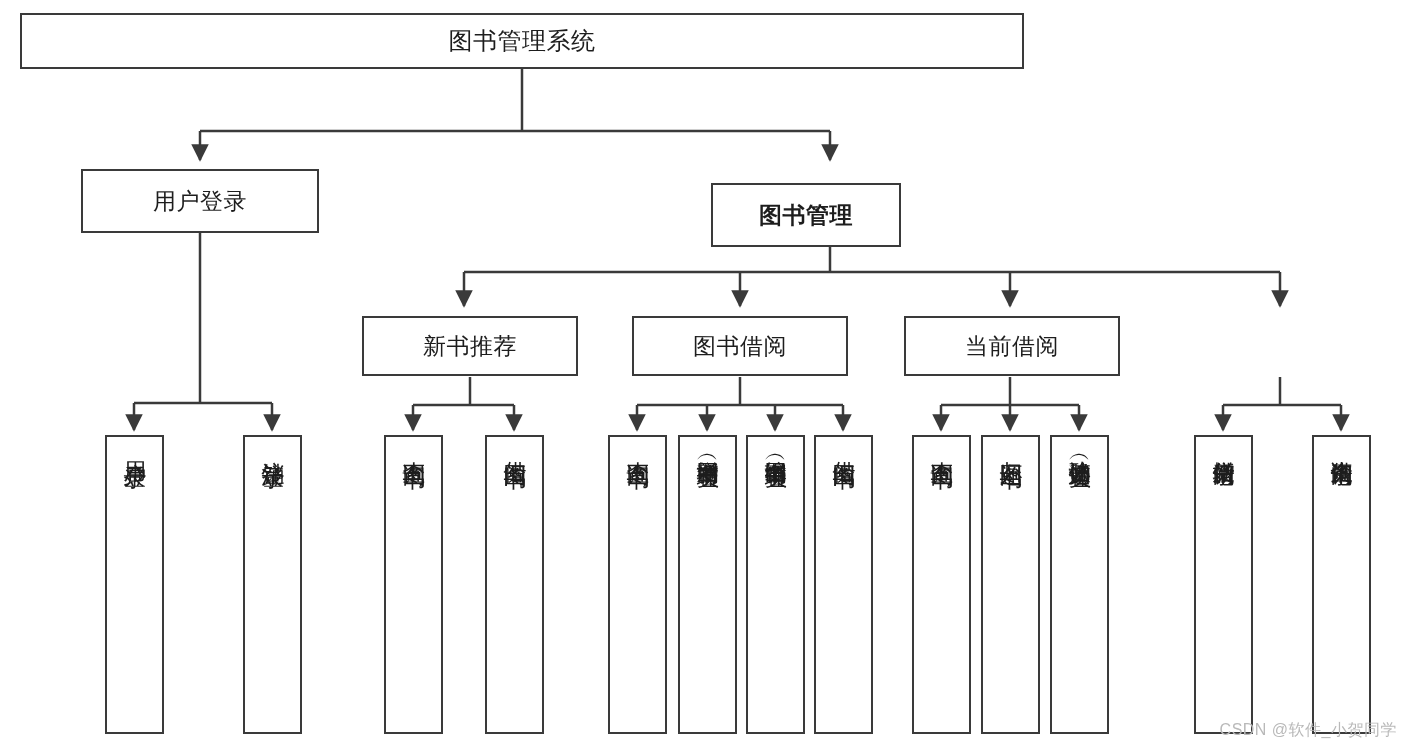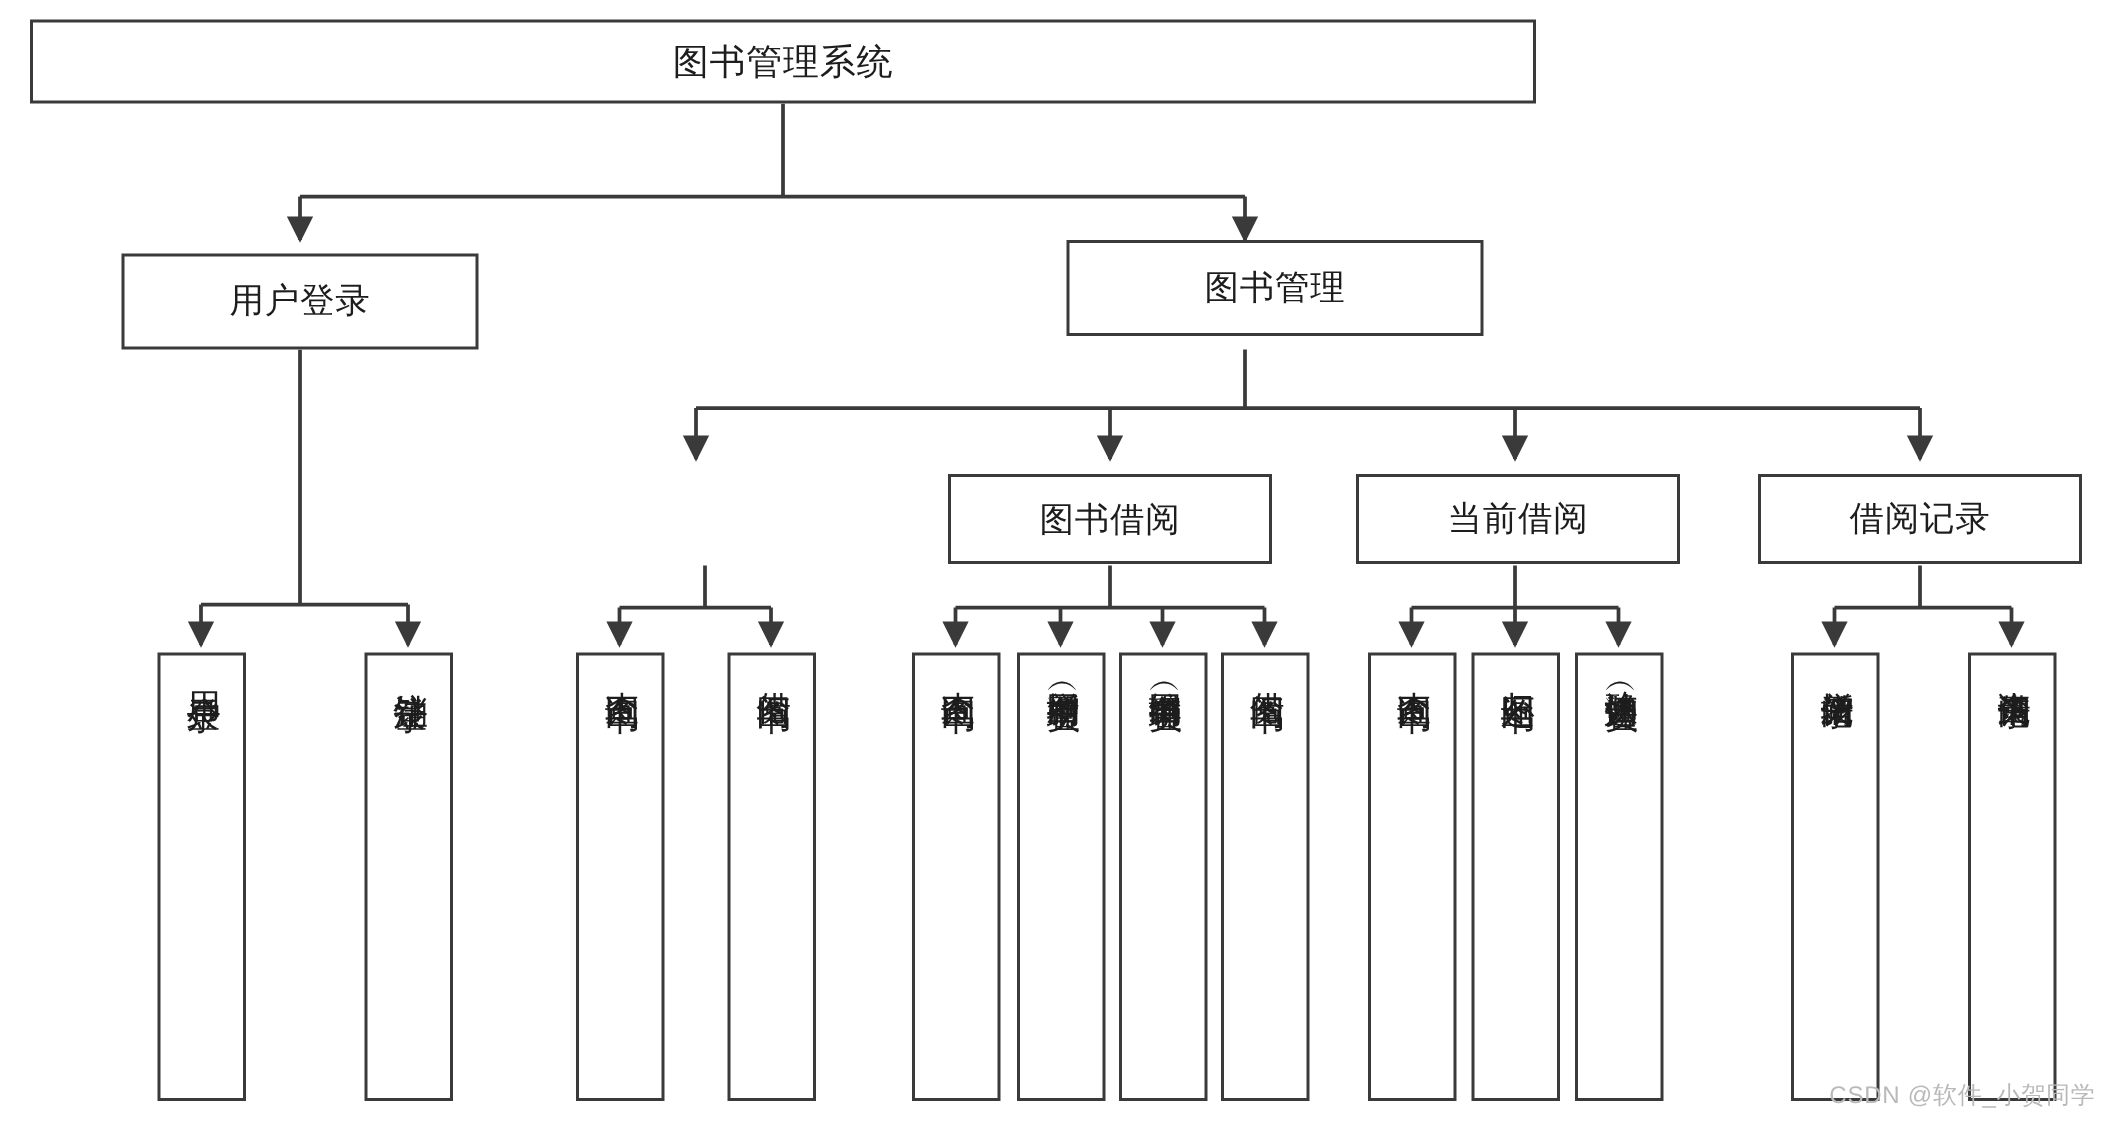--- a/index.html
+++ b/index.html
@@ -136,33 +136,33 @@
     </g>
   </svg>
 
   <div class="node horiz root" style="left:20px; top:13px; width:1004px; height:56px;">
     <span class="node-label">图书管理系统</span>
   </div>
 
   <div class="node horiz" style="left:81px; top:169px; width:238px; height:64px;">
     <span class="node-label">用户登录</span>
   </div>
-  <div class="node horiz" style="left:711px; top:160px; width:278px; height:64px;">
+  <div class="node horiz" style="left:711px; top:183px; width:190px; height:64px;font-weight:bold;">
     <span class="node-label">图书管理</span>
   </div>
 
+  <div class="node horiz" style="left:362px; top:316px; width:216px; height:60px;">
+    <span class="node-label">新书推荐</span>
+  </div>
   <div class="node horiz" style="left:632px; top:316px; width:216px; height:60px;font-family:Liberation Serif, serif;">
     <span class="node-label">图书借阅</span>
   </div>
   <div class="node horiz" style="left:904px; top:316px; width:216px; height:60px;">
     <span class="node-label">当前借阅</span>
   </div>
-  <div class="node horiz" style="left:1172px; top:316px; width:216px; height:60px;">
-    <span class="node-label">借阅记录</span>
-  </div>
 
   <div class="node vert" style="left:105px; top:435px; width:59px; height:299px;">
     <span class="node-label">用户登录</span>
   </div>
   <div class="node vert" style="left:243px; top:435px; width:59px; height:299px;">
     <span class="node-label">注销登录</span>
   </div>
 
   <div class="node vert" style="left:384px; top:435px; width:59px; height:299px;">
     <span class="node-label">查询图书</span>

